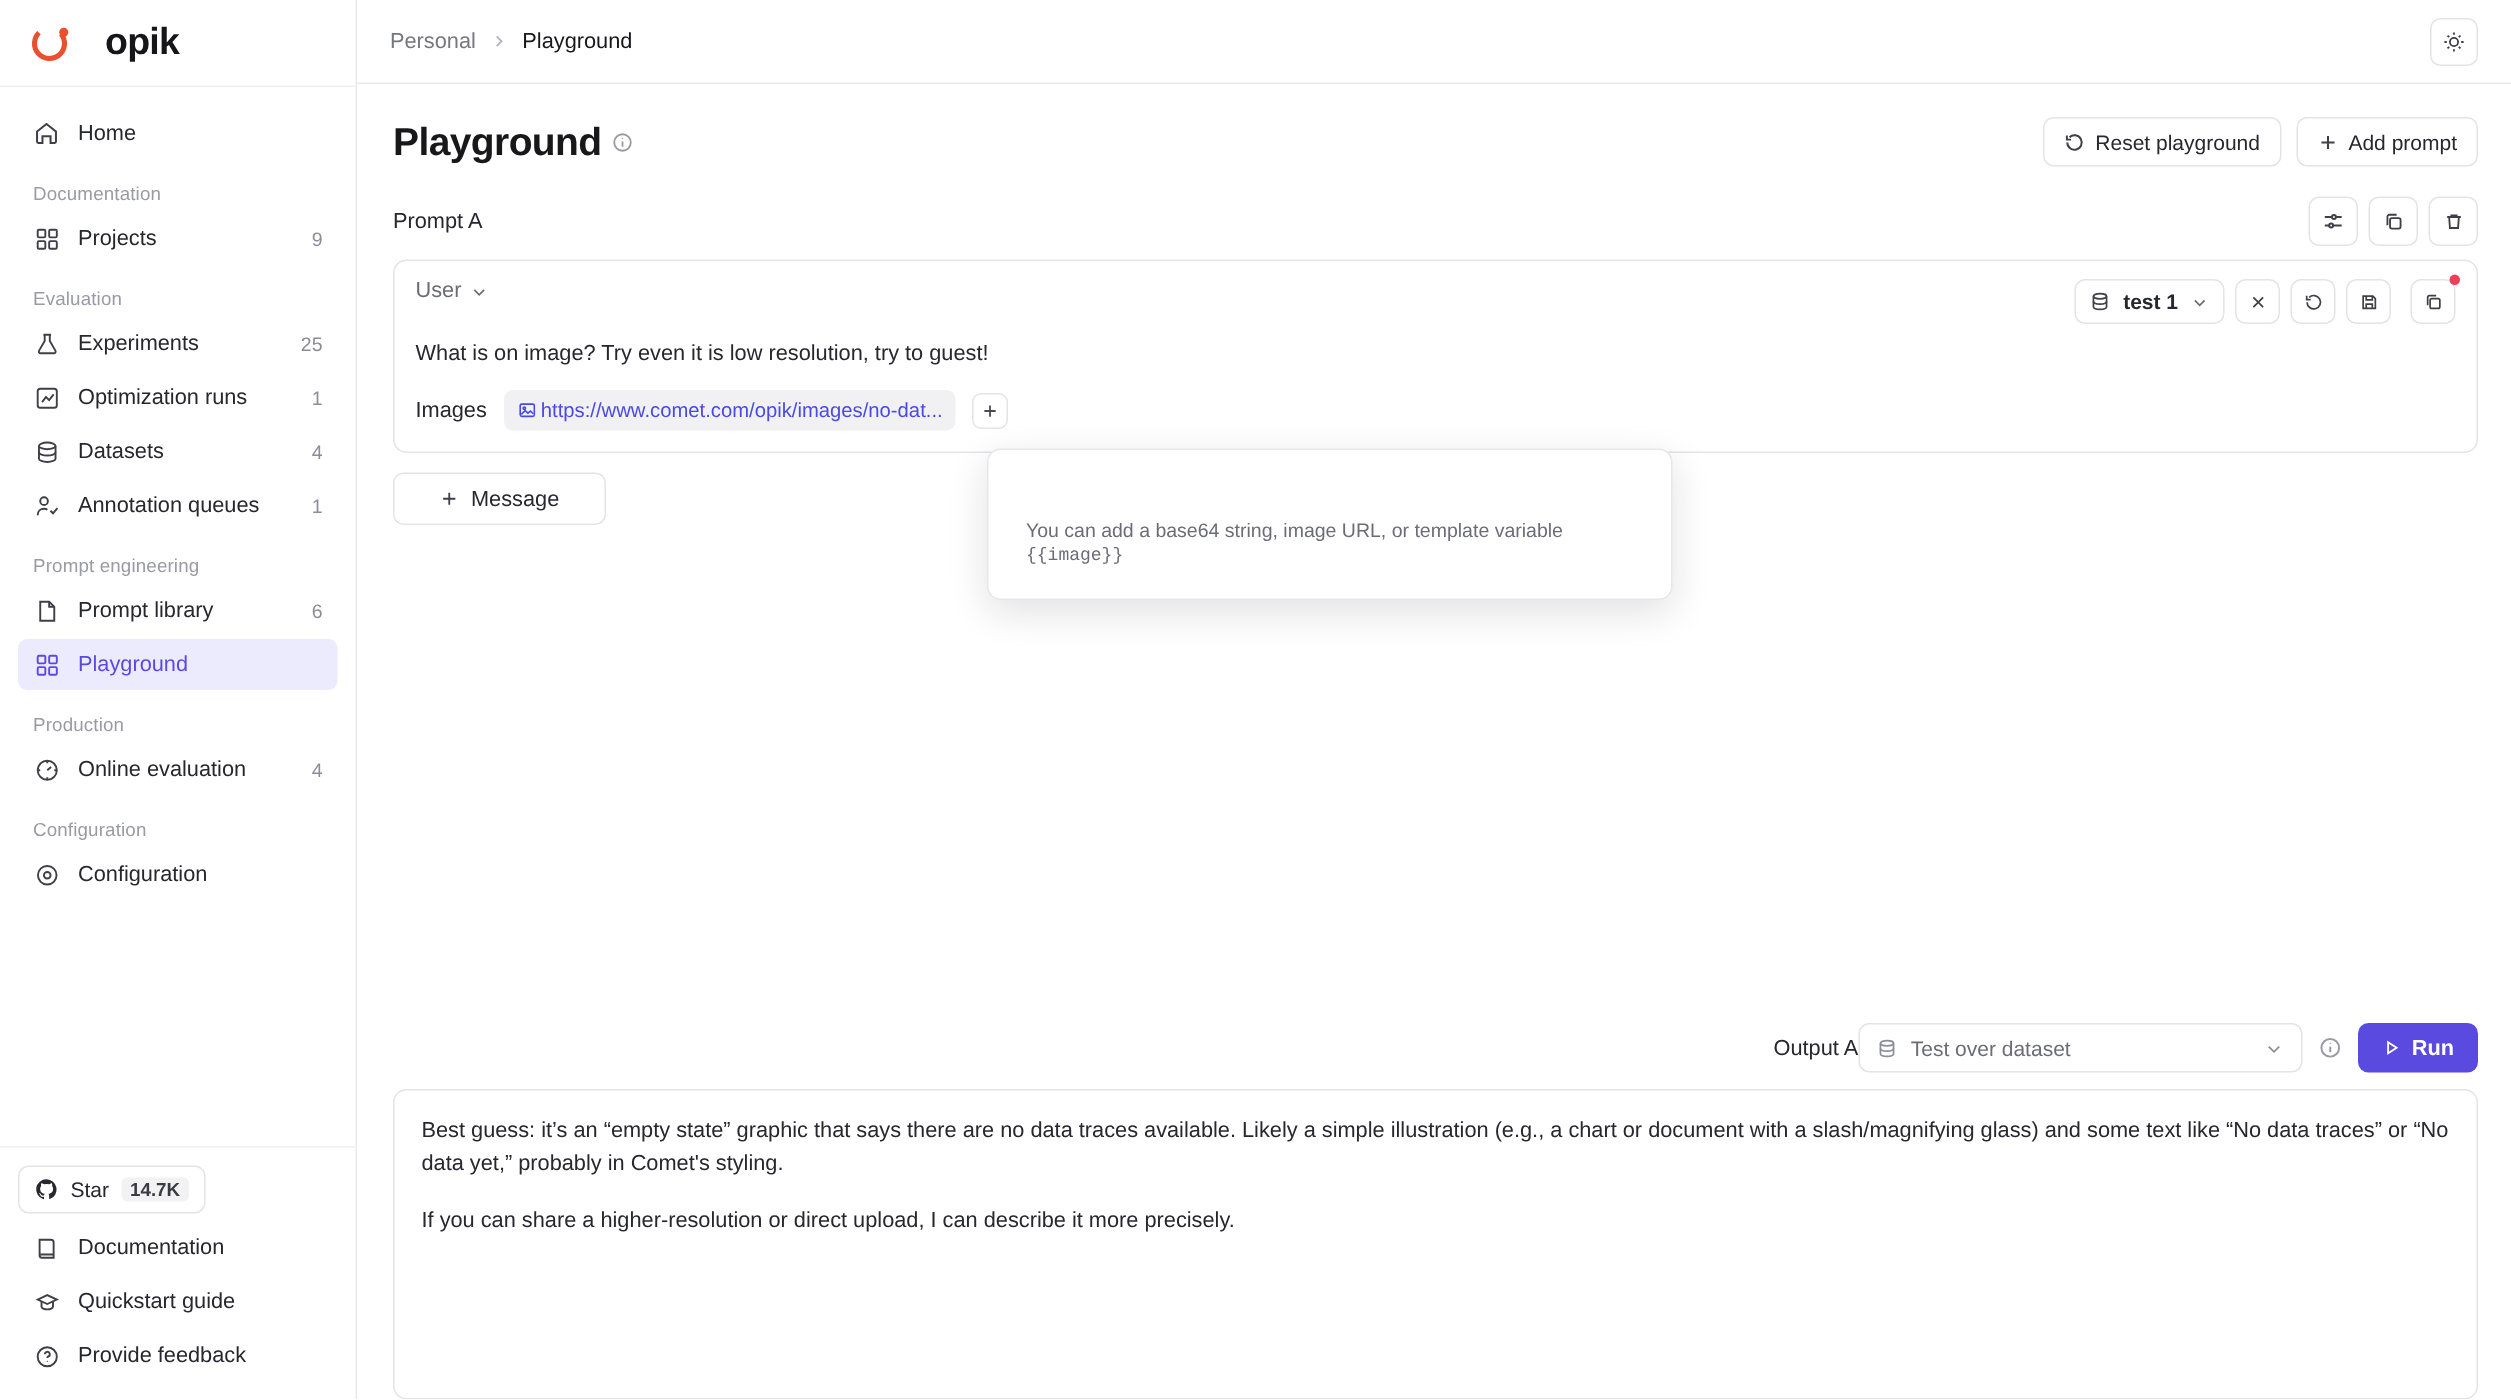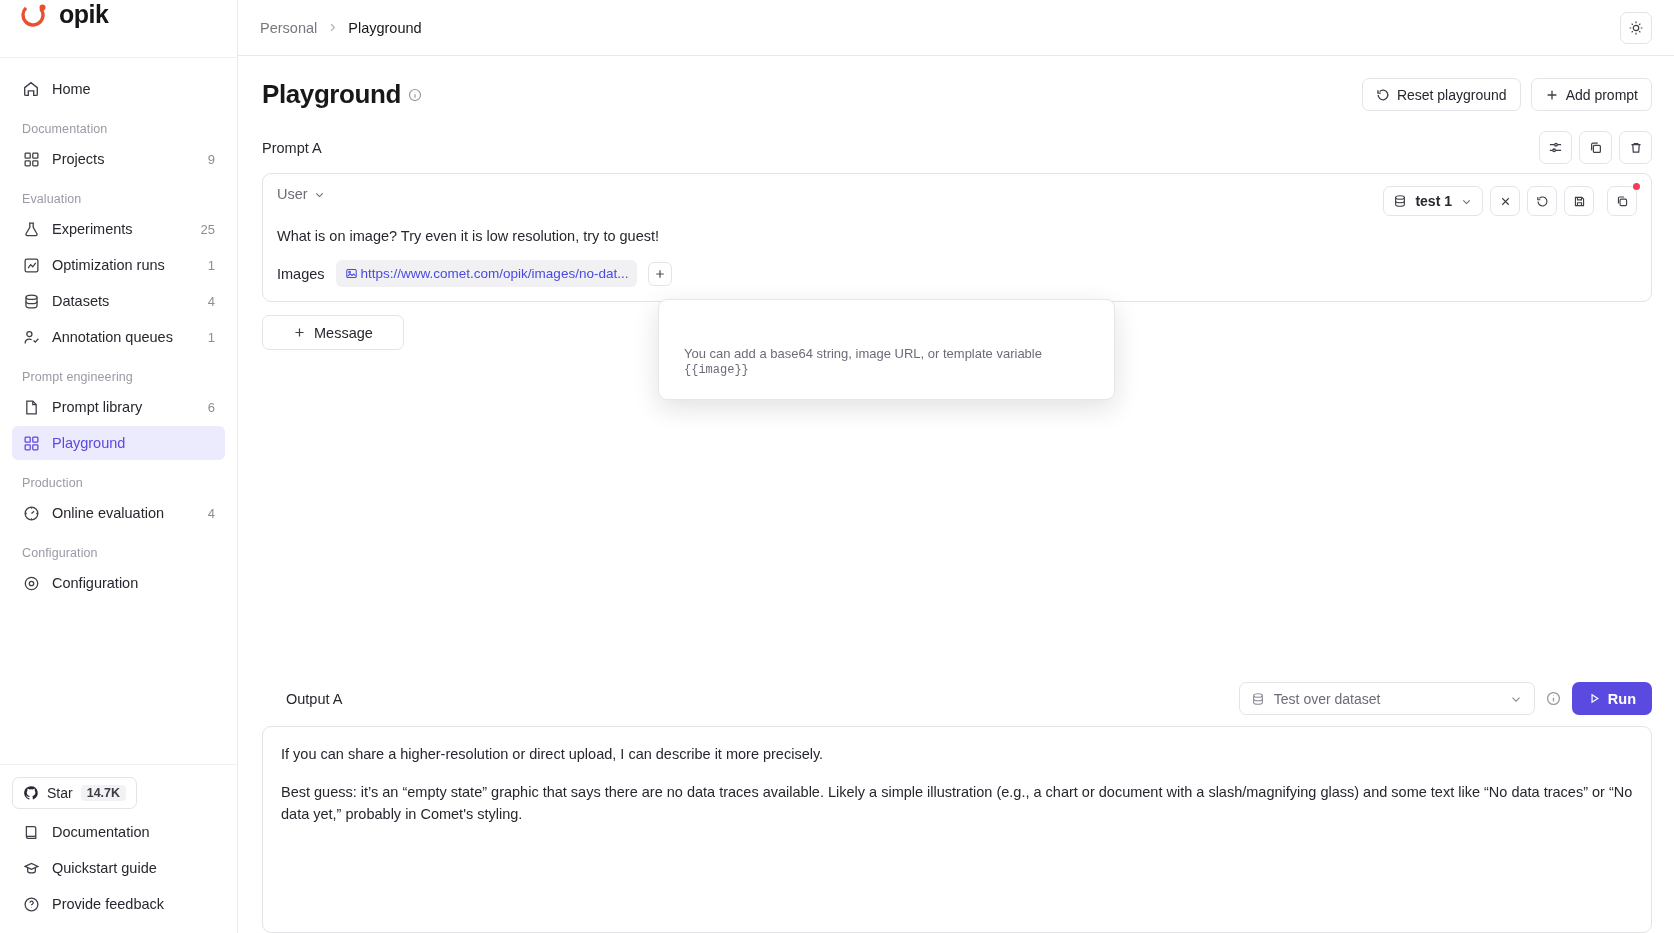--- a/index.html
+++ b/index.html
@@ -14,22 +14,22 @@
 
   
   .sidebar {
     width: 238px; height: 933px;
     border-right: 1px solid #e9e9ec;
     display: flex; flex-direction: column;
     background: #fff;
     flex-shrink: 0;
   }
   .logo-row {
-    height: 58px; display: flex; 
-    padding: 0 20px; gap: 9px;
+    height: 58px; display: flex; align-items: center;
+    padding: 0 20px; gap: 20px;
     border-bottom: 1px solid #f0f0f2;
   }
   .logo-mark { width: 30px; height: 30px; flex-shrink: 0; }
   .logo-text { font-size: 25px; font-weight: 700; letter-spacing: -0.5px; color: #16161a; }
   .nav { padding: 14px 12px 0 12px; flex: 1; overflow: hidden; }
   .nav-section-title {
     font-size: 12.5px; color: #9a9aa6; font-weight: 400;
     padding: 14px 10px 6px 10px; letter-spacing: 0.1px;
   }
   .nav-item {
@@ -152,21 +152,21 @@
   .pop-add {
     height: 38px; padding: 0 19px; border-radius: 7px; border: none;
     background: #5b4ae0; color: #fff; font-size: 14.5px; font-weight: 600; cursor: pointer;
     font-family: "Liberation Sans", sans-serif;
   }
   .pop-hint { margin-top: 24px; font-size: 13px; color: #6c6c78; }
   .pop-hint code { font-family: "Liberation Mono", monospace; font-size: 12px; color: #6c6c78; }
 
   
   .output-area { position: absolute; left: 24px; right: 22px; bottom: 0; }
-  .output-head { display: flex; align-items: center; justify-content: space-between; margin-bottom: 11px; margin-left: 24px; }
+  .output-head { display: flex; align-items: center; justify-content: flex-end; margin-bottom: 11px; margin-left: 24px; }
   .output-label { font-size: 14.5px; color: #27272f; }
   .output-head-right { display: flex; align-items: center; gap: 11px; }
   .dataset-select {
     width: 296px; height: 33px; border: 1px solid #e4e4e8; border-radius: 7px;
     display: flex; align-items: center; gap: 9px; padding: 0 11px; font-size: 14px;
     color: #6c6c78; background: #fff; cursor: pointer;
   }
   .dataset-select .nm { flex: 1; }
   .run-btn {
     display: inline-flex; align-items: center; gap: 7px;
@@ -572,20 +572,20 @@
               <span>
                 <svg viewBox="0 0 16 16" width="13" height="13" fill="none" stroke="#fff" stroke-width="1.5">
                     <path d="M5 3.5l7 4.5-7 4.5z"></path>
                   </svg>
               </span>
               <span>Run</span>
             </button>
           </div>
         </div>
         <div class="output-card">
+          <p>Best guess: it’s an “empty state” graphic that says there are no data traces available. Likely a simple illustration (e.g., a chart or document with a slash/magnifying glass) and some text like “No data traces” or “No data yet,” probably in Comet's styling.</p>
           <p>If you can share a higher-resolution or direct upload, I can describe it more precisely.</p>
-          <p>Best guess: it’s an “empty state” graphic that says there are no data traces available. Likely a simple illustration (e.g., a chart or document with a slash/magnifying glass) and some text like “No data traces” or “No data yet,” probably in Comet's styling.</p>
         </div>
       </div>
 
     </div>
   </div>
 </div>
 
 </body></html>

